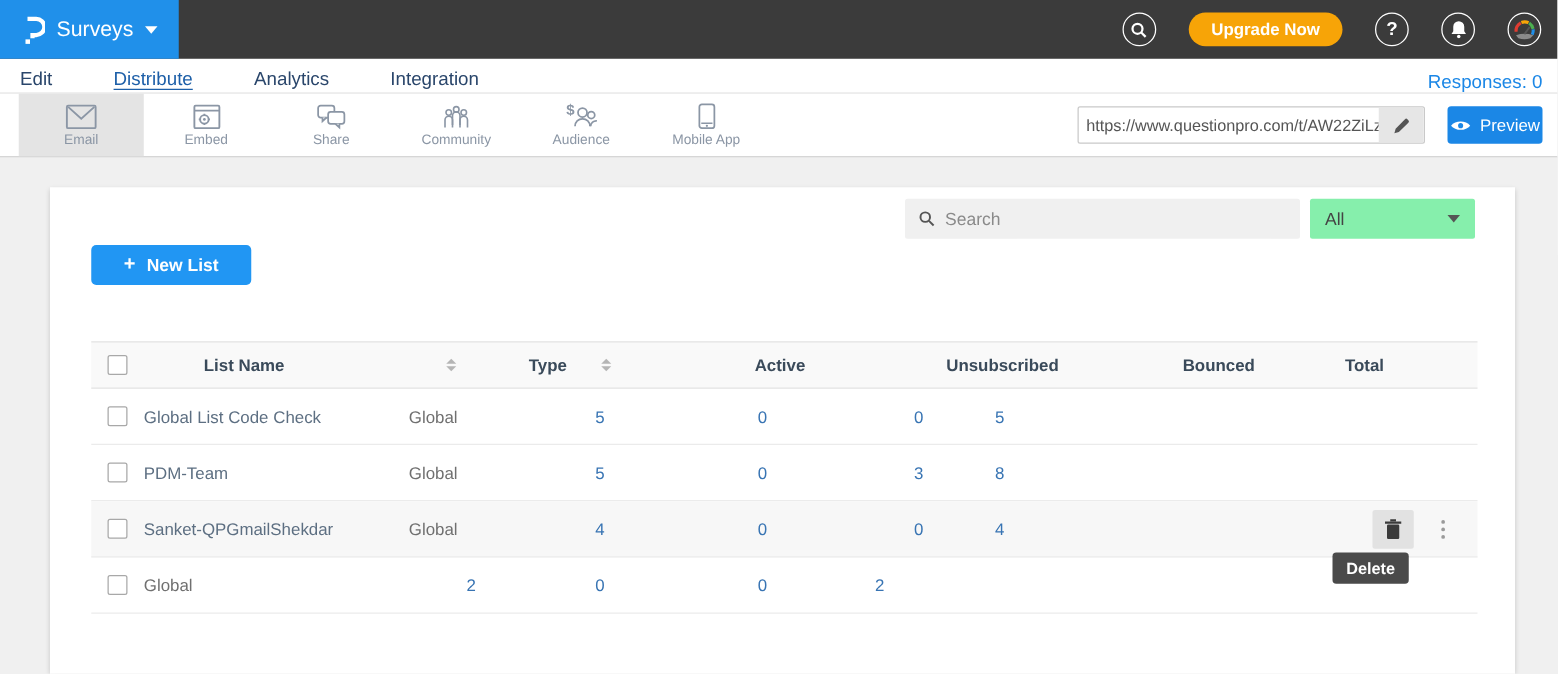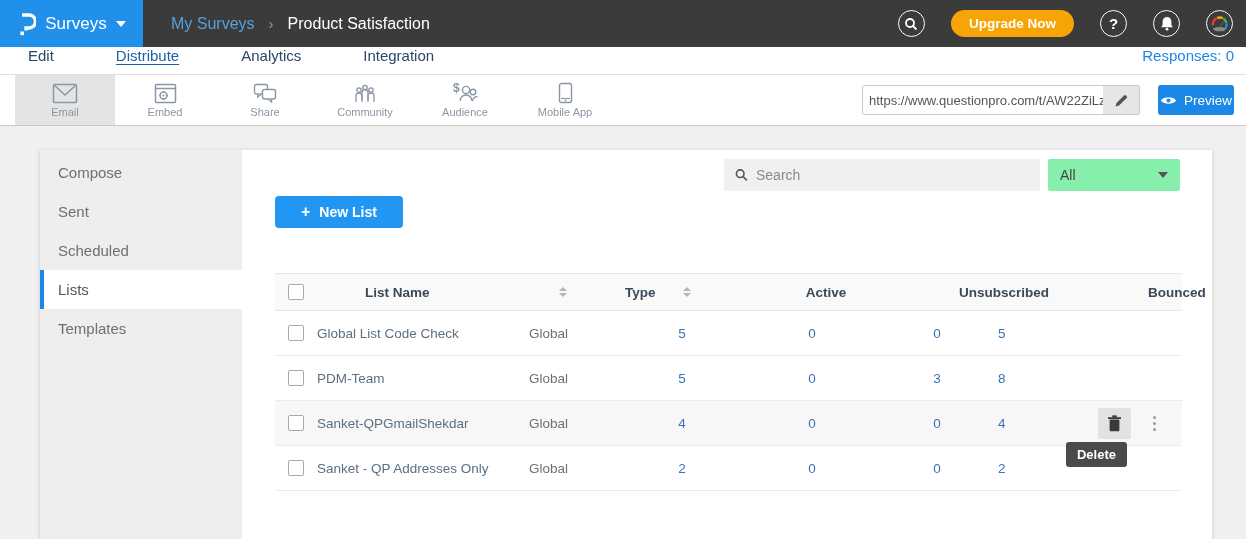--- a/index.html
+++ b/index.html
@@ -19,21 +19,21 @@
   .bc-current { color:#fff; }
   .topbar-right { margin-left:auto; display:flex; align-items:center; gap:26px; padding-right:13px; }
   .circle-icon { width:27px; height:27px; border:1.6px solid #fff; border-radius:50%;
     display:flex; align-items:center; justify-content:center; color:#fff; cursor:pointer;
     font-weight:bold; font-size:15px; flex:0 0 auto; }
   .upgrade-btn { height:27px; padding:0 18px; background:#f7a407; border:none; border-radius:14px;
     color:#fff; font-weight:bold; font-size:13.5px; cursor:pointer; }
 
   
   .tabs-row { height:28px; background:#fff; border-bottom:1px solid #e0e0e0; display:flex;
-    align-items:flex-start; padding-left:28px; gap:17px; }
+    align-items:flex-end; padding-left:16px; gap:4px; }
   .tab { font-size:15px; color:#2a466b; margin-right:45px; cursor:pointer; padding-bottom:2px; }
   .tab.active { color:#1d5fa8; text-decoration:underline; text-underline-offset:3px; }
   .responses { margin-left:auto; color:#1b87e6; font-size:15px; padding-right:12px; }
 
   
   .toolbar { height:51px; background:#fff; border-bottom:1px solid #c9c9c9; display:flex;
     align-items:stretch; position:relative; padding-left:15px; }
   .channel { width:100px; display:flex; flex-direction:column; align-items:center;
     justify-content:center; gap:2px; color:#8b96a5; cursor:pointer; }
   .channel.selected { background:#e4e4e4; }
@@ -106,25 +106,20 @@
 
 <header class="topbar">
   <div class="logo-area">
     <svg width="19" height="26" viewBox="0 0 19 26">
       <path d="M5 4 h7 a6.5 6.5 0 0 1 0 13 h-3 v2.5" fill="none" stroke="#fff" stroke-width="3.4"></path>
       <rect x="3.4" y="20.5" width="3.6" height="3.6" fill="#fff"></rect>
     </svg>
     <span class="product">Surveys</span>
     <span class="caret-down-w"></span>
   </div>
-  <nav class="breadcrumb">
-    <span class="bc-parent">My Surveys</span>
-    <span class="bc-sep">›</span>
-    <span class="bc-current">Product Satisfaction</span>
-  </nav>
   <div class="topbar-right">
     <span class="circle-icon">
       <svg width="14" height="14" viewBox="0 0 14 14">
         <circle cx="6" cy="6" r="4" fill="none" stroke="#fff" stroke-width="1.8"></circle>
         <line x1="9" y1="9" x2="12.5" y2="12.5" stroke="#fff" stroke-width="1.8"></line>
       </svg>
     </span>
     <button class="upgrade-btn">Upgrade Now</button>
     <span class="circle-icon">?</span>
     <span class="circle-icon">
@@ -231,27 +226,20 @@
       <path d="M1 6 C5 0.8 15 0.8 19 6 C15 11.2 5 11.2 1 6 z" fill="#fff"></path>
       <circle cx="10" cy="6" r="2.4" fill="#1b87e6"></circle>
     </svg>
     <span>Preview</span>
   </button>
 </div>
 
 <div class="body-area">
   <div class="card">
 
-    <aside class="sidebar">
-      <div class="side-item">Compose</div>
-      <div class="side-item">Sent</div>
-      <div class="side-item">Scheduled</div>
-      <div class="side-item active">Lists</div>
-      <div class="side-item">Templates</div>
-    </aside>
 
     <section class="main">
 
       <div class="search-box">
         <svg width="14" height="14" viewBox="0 0 14 14">
           <circle cx="5.6" cy="5.6" r="4.1" fill="none" stroke="#555" stroke-width="1.7"></circle>
           <line x1="8.8" y1="8.8" x2="12.8" y2="12.8" stroke="#555" stroke-width="1.7"></line>
         </svg>
         <input type="text" placeholder="Search" style="">
       </div>
@@ -355,23 +343,20 @@
                 <i></i>
               </span>
           </span>
           <span class="tooltip">Delete</span>
         </div>
 
         <div class="trow">
           <span class="cell-check">
               <span class="checkbox"></span>
             </span>
-          <span class="cell-name">
-              <span class="name-link">Sanket - QP Addresses Only</span>
-            </span>
           <span class="cell-type">
               <span class="type-val">Global</span>
             </span>
           <span class="num">2</span>
           <span class="num">0</span>
           <span class="num">0</span>
           <span class="num total">2</span>
           <span></span>
         </div>
 

